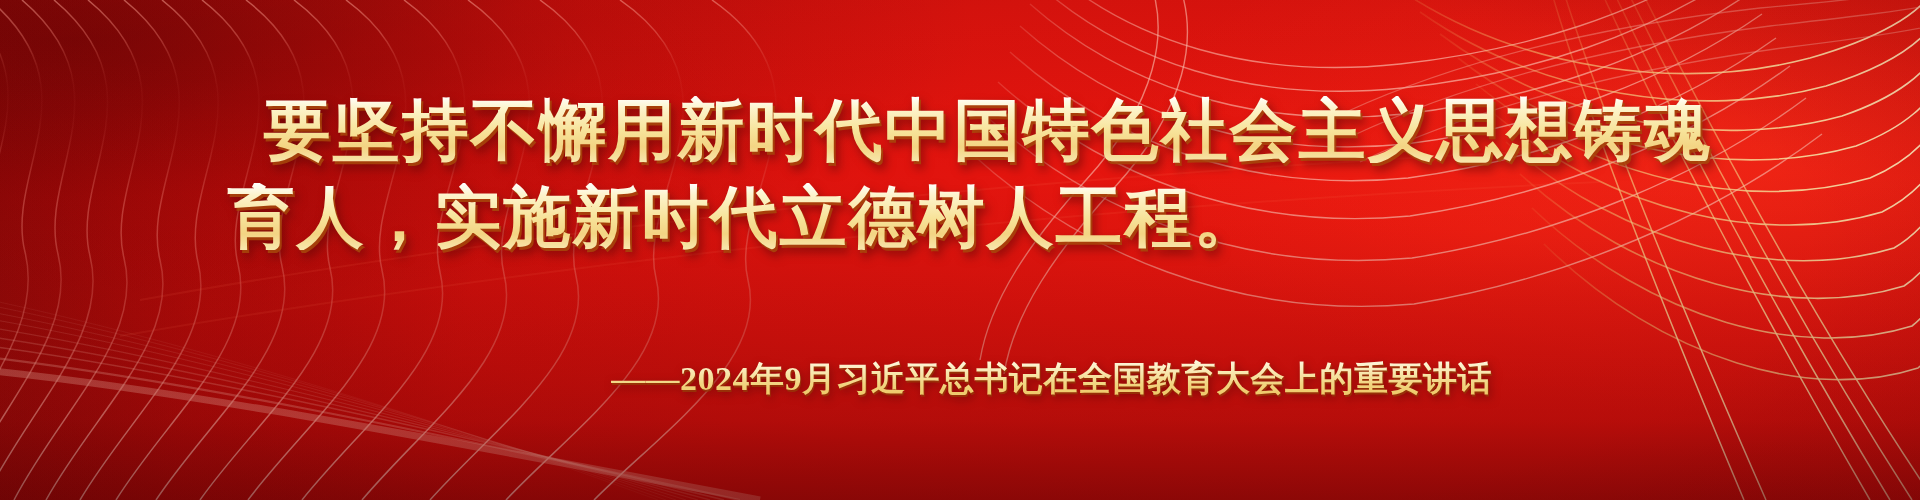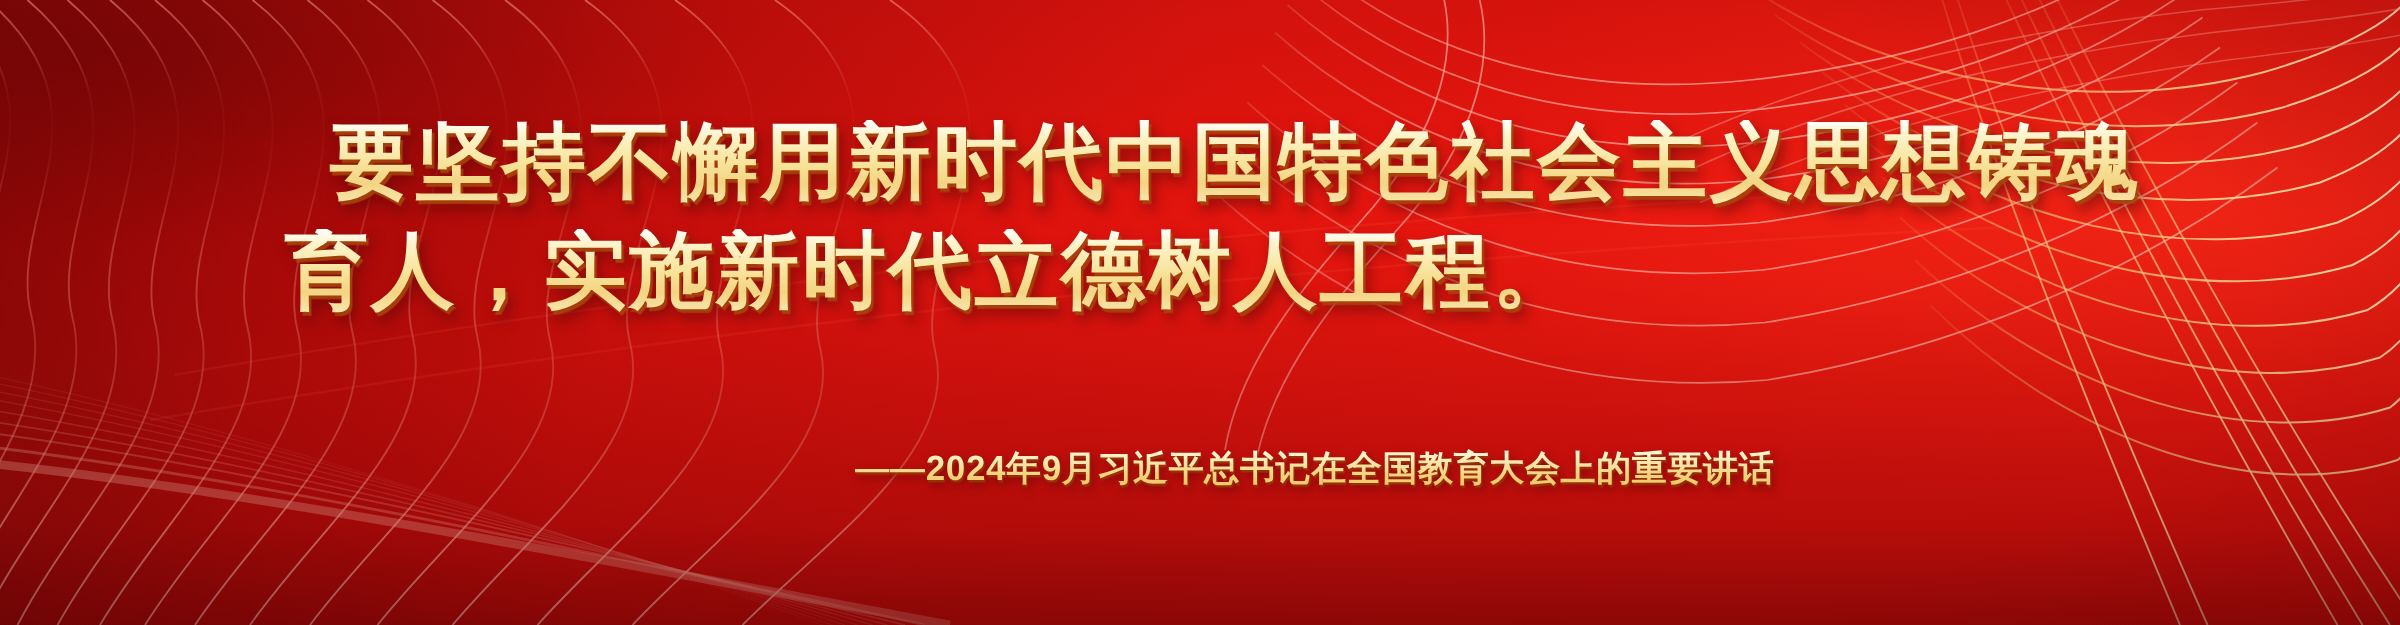--- a/index.html
+++ b/index.html
@@ -108,33 +108,34 @@
   .attribution {
     position: absolute;
     left: 0;
     right: 0;
     top: 356px;
     text-align: center;
     padding-right: 1px;
   }
   .attr-text {
     display: inline-block;
-    font-size: 28px;
+    font-size: 34px;
     font-weight: 700;
     letter-spacing: 0.5px;
     color: #f6e3a4;
     background: linear-gradient(180deg, #fffdf2 0%, #fbeec1 26%, #f2d581 60%, #eec96a 82%, #f9ecc2 100%);
     -webkit-background-clip: text;
     background-clip: text;
     -webkit-text-fill-color: transparent;
     filter:
       drop-shadow(1px 2px 0px rgba(150,58,8,0.80))
       drop-shadow(2px 3px 4px rgba(85,4,4,0.50));
     white-space: nowrap;
     transform: translateX(92px);
+    font-family: Liberation Serif, serif;
   }
 </style>
 </head>
 <body>
 
 <div id="banner">
 
   <div class="bg-base"></div>
   <div class="bg-glow-right"></div>
   <div class="bg-shade-left"></div>

